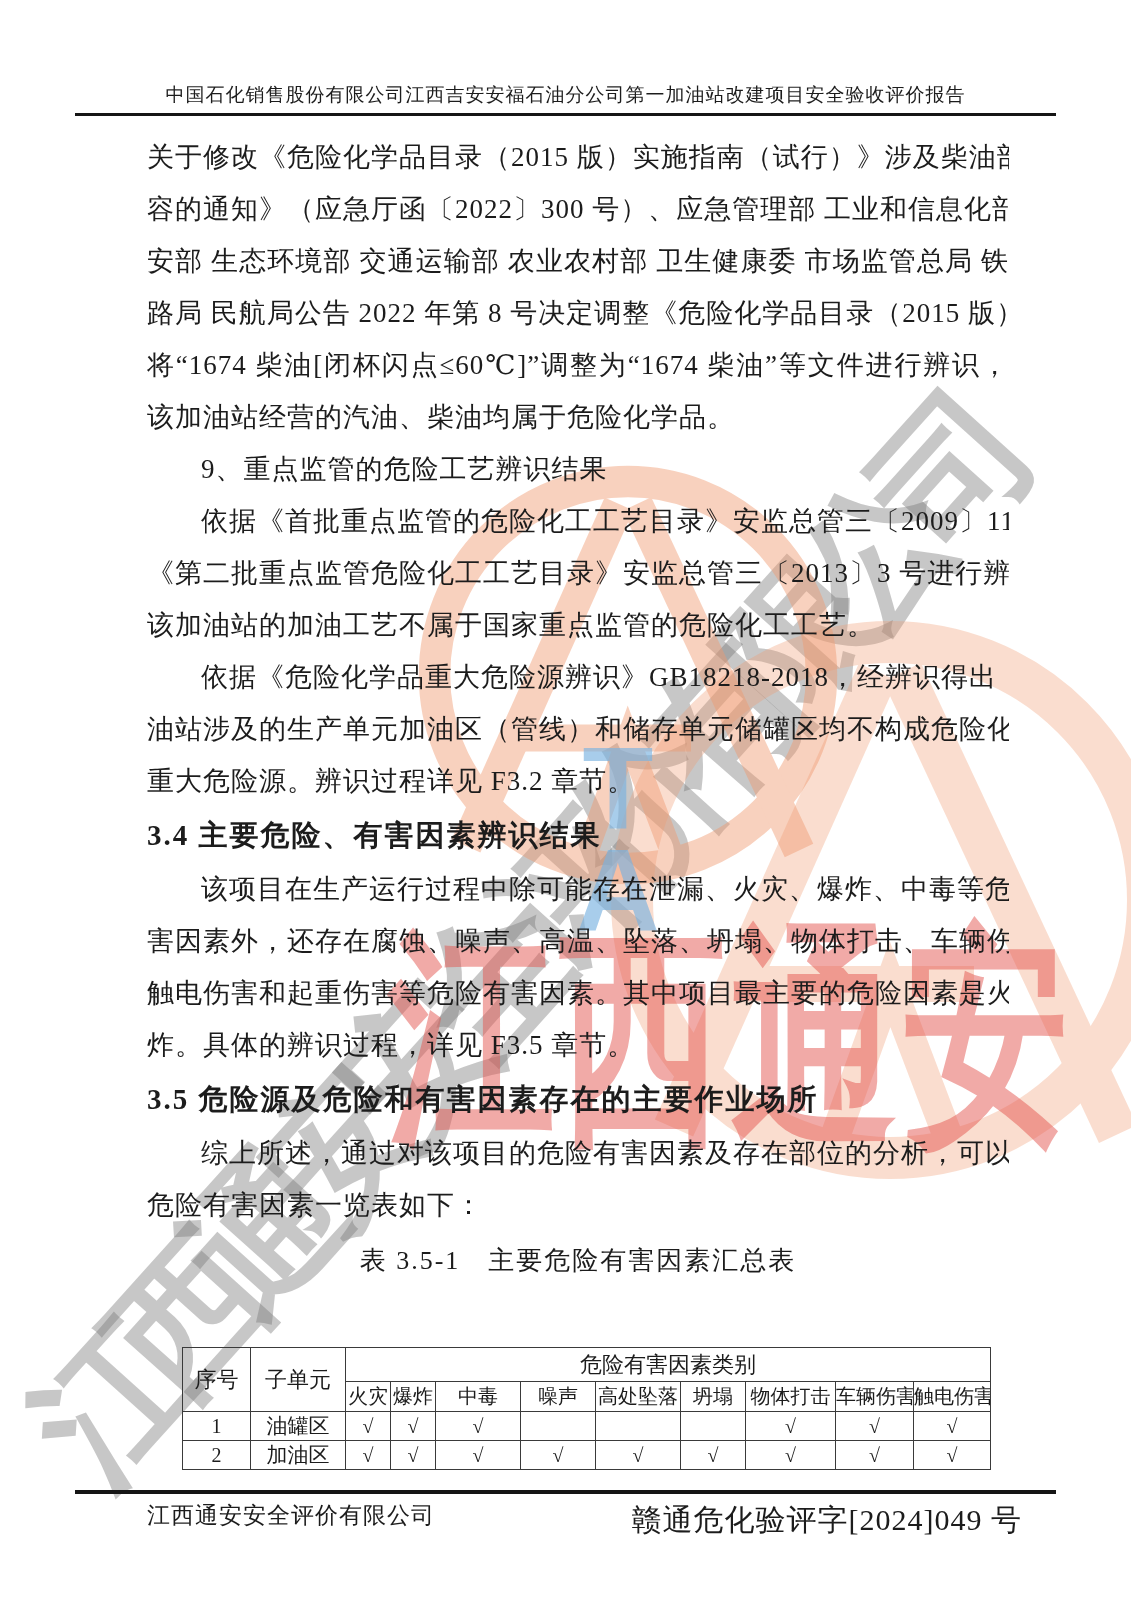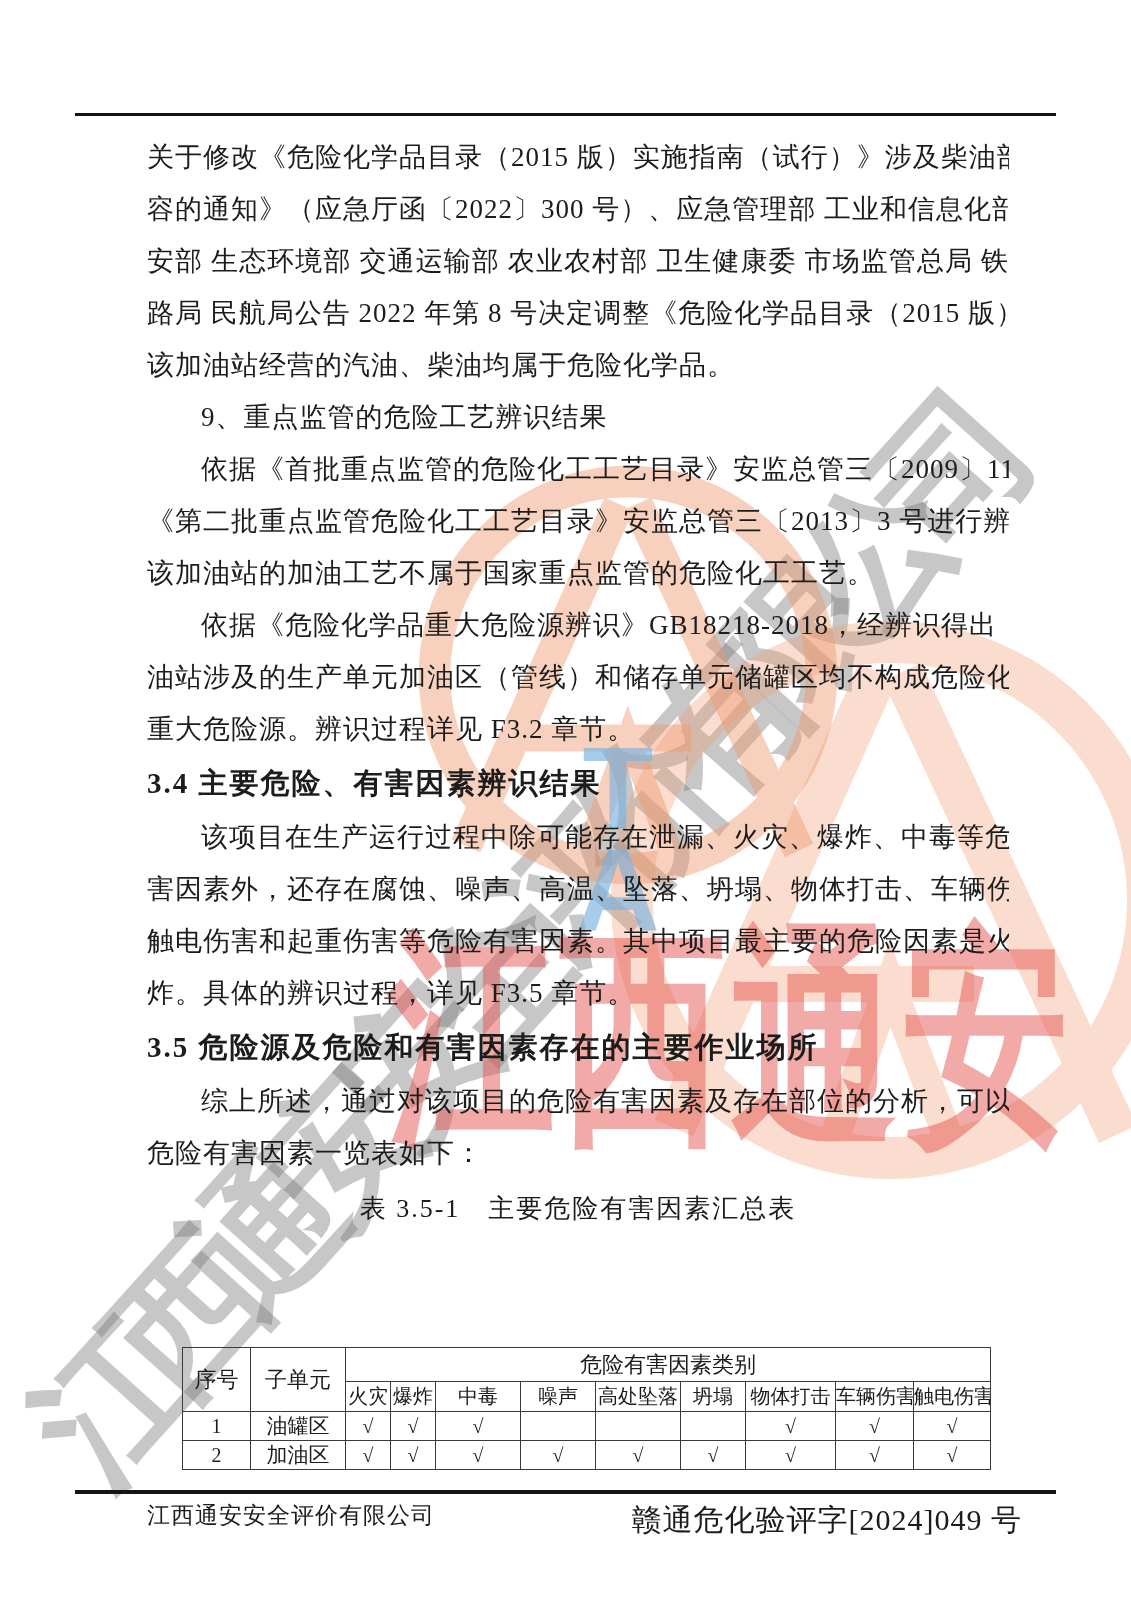--- a/index.html
+++ b/index.html
@@ -105,27 +105,29 @@
     </g>
   </svg>
 
   <div id="wm-blue-ta" class="wm">
       <div>T</div>
       <div>A</div>
     </div>
 
   <div id="wm-red-text" class="wm">江西通安</div>
 
+  <div id="hdr">中国石化销售股份有限公司江西吉安安福石油分公司第一加油站改建项目安全验收评价报告</div>
   <div id="hdr-rule"></div>
 
   <div id="body-lines">
       <div class="bline ">关于修改《危险化学品目录（2015 版）实施指南（试行）》涉及柴油部分内</div>
       <div class="bline ">容的通知》（应急厅函〔2022〕300 号）、应急管理部 工业和信息化部 公</div>
       <div class="bline ">安部 生态环境部 交通运输部 农业农村部 卫生健康委 市场监管总局 铁</div>
       <div class="bline ">路局 民航局公告 2022 年第 8 号决定调整《危险化学品目录（2015 版）》，</div>
+      <div class="bline ">将“1674 柴油[闭杯闪点≤60℃]”调整为“1674 柴油”等文件进行辨识，</div>
       <div class="bline  noj">该加油站经营的汽油、柴油均属于危险化学品。</div>
       <div class="bline  ind noj">9、重点监管的危险工艺辨识结果</div>
       <div class="bline  ind">依据《首批重点监管的危险化工工艺目录》安监总管三〔2009〕116 号、</div>
       <div class="bline ">《第二批重点监管危险化工工艺目录》安监总管三〔2013〕3 号进行辨识，</div>
       <div class="bline  noj">该加油站的加油工艺不属于国家重点监管的危险化工工艺。</div>
       <div class="bline  ind">依据《危险化学品重大危险源辨识》GB18218-2018，经辨识得出，该加</div>
       <div class="bline ">油站涉及的生产单元加油区（管线）和储存单元储罐区均不构成危险化学品</div>
       <div class="bline  noj">重大危险源。辨识过程详见 F3.2 章节。</div>
       <div class="bline heading">3.4 主要危险、有害因素辨识结果</div>
       <div class="bline  ind">该项目在生产运行过程中除可能存在泄漏、火灾、爆炸、中毒等危险有</div>

